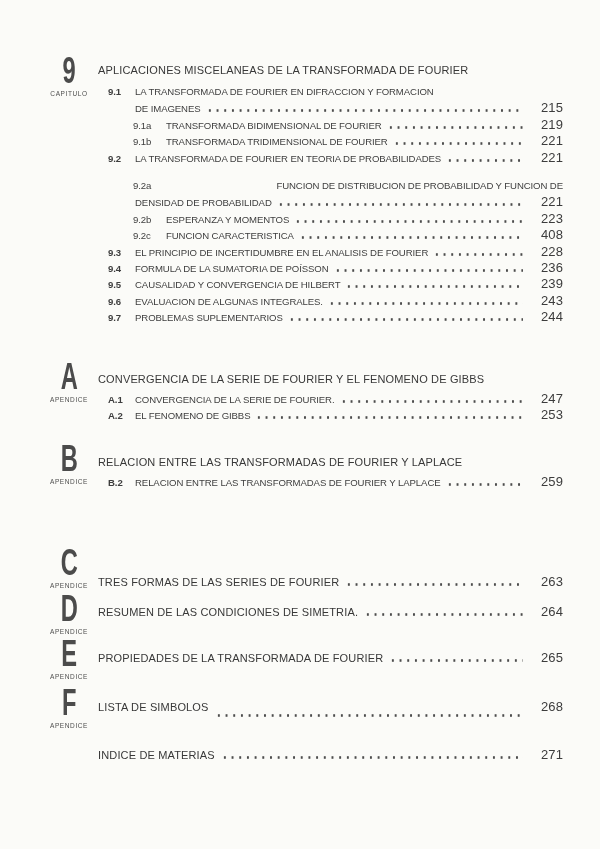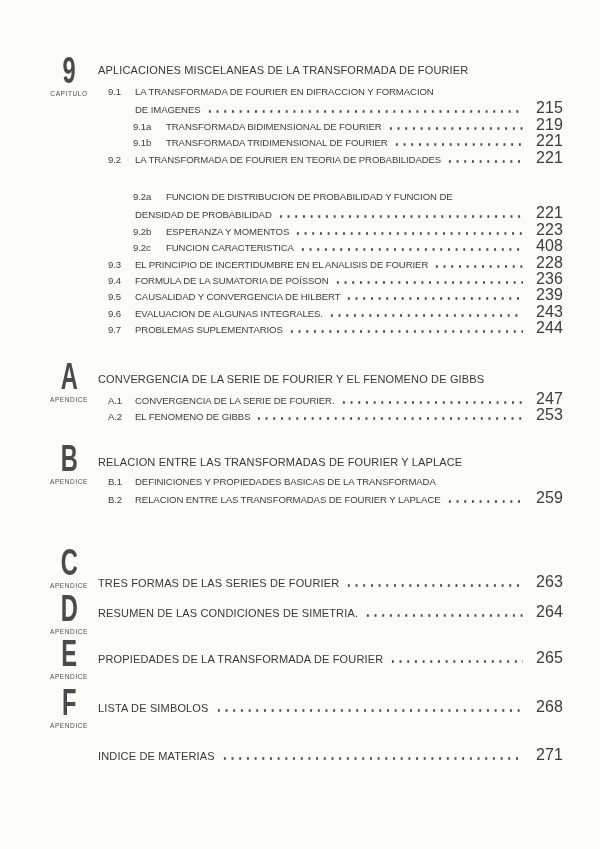--- a/index.html
+++ b/index.html
@@ -22,32 +22,32 @@
   .marker-label{font-size:6.5px;letter-spacing:0.6px;color:#4d4d4d;margin-top:3px;white-space:nowrap;}
   .sec-title{
     position:absolute;left:98px;font-size:11px;line-height:16px;letter-spacing:0.15px;
     color:#383838;white-space:nowrap;
   }
   .entries{position:absolute;left:98px;width:465px;}
   .row{
     display:flex;align-items:baseline;height:16.4px;line-height:16.4px;
     font-size:9.6px;letter-spacing:-0.1px;white-space:nowrap;color:#3e3e3e;
   }
-  .row.gap{margin-top:23px;}
+  .row.gap{margin-top:12px;justify-content:space-between;}
   .num{flex:none;}
-  .n1{margin-left:10px;width:27px;}
+  .n1{margin-left:10px;width:27px;font-weight:bold;}
   .n2{margin-left:35px;width:33px;}
   .row.c1{padding-left:37px;justify-content:flex-end;}
   .txt{flex:none;}
   .leader{
     flex:1 1 auto;height:3px;min-width:14px;margin:0 6px 0 5px;
     background-image:radial-gradient(circle, #4c4c4c 1.02px, rgba(0,0,0,0) 1.45px);
     background-size:7.7px 3px;background-repeat:repeat-x;background-position:left bottom;
   }
-  .pg{flex:0 0 34px;text-align:right;font-size:16px;letter-spacing:0.1px;color:#3c3c3c;}
+  .pg{flex:0 0 34px;text-align:right;font-size:13px;letter-spacing:0.1px;color:#3c3c3c;}
   .big-row{
     position:absolute;left:98px;width:465px;display:flex;align-items:baseline;
     font-size:11px;line-height:20px;letter-spacing:0.15px;color:#383838;white-space:nowrap;
   }
   .big-row .leader{margin-left:6px;}
 </style>
 </head>
 <body>
 
 <div class="page">
@@ -176,24 +176,20 @@
   </div>
 
   <div class="section" style="top:444px;">
     <div class="marker">
       <div class="marker-letter">B</div>
       <div class="marker-label">APENDICE</div>
     </div>
     <div class="sec-title" style="top:10px;">RELACION ENTRE LAS TRANSFORMADAS DE FOURIER Y LAPLACE</div>
     <div class="entries" style="top:30px;">
       <div class="row">
-        <span class="num n1">B.1</span>
-        <span class="txt">DEFINICIONES Y PROPIEDADES BASICAS DE LA TRANSFORMADA</span>
-      </div>
-      <div class="row">
         <span class="num n1">B.2</span>
         <span class="txt">RELACION ENTRE LAS TRANSFORMADAS DE FOURIER Y LAPLACE</span>
         <span class="leader"></span>
         <span class="pg">259</span>
       </div>
     </div>
   </div>
 
   <div class="section" style="top:548px;">
     <div class="marker">
@@ -229,21 +225,21 @@
       <span class="leader"></span>
       <span class="pg">265</span>
     </div>
   </div>
 
   <div class="section" style="top:688px;">
     <div class="marker">
       <div class="marker-letter">F</div>
       <div class="marker-label">APENDICE</div>
     </div>
-    <div class="big-row" style="top:9px;">
+    <div class="big-row" style="top:9px;align-items:flex-end;">
       <span class="txt">LISTA DE SIMBOLOS</span>
       <span class="leader"></span>
       <span class="pg">268</span>
     </div>
   </div>
 
   <div class="section" style="top:745px;">
     <div class="big-row" style="top:0;">
       <span class="txt">INDICE DE MATERIAS</span>
       <span class="leader"></span>

